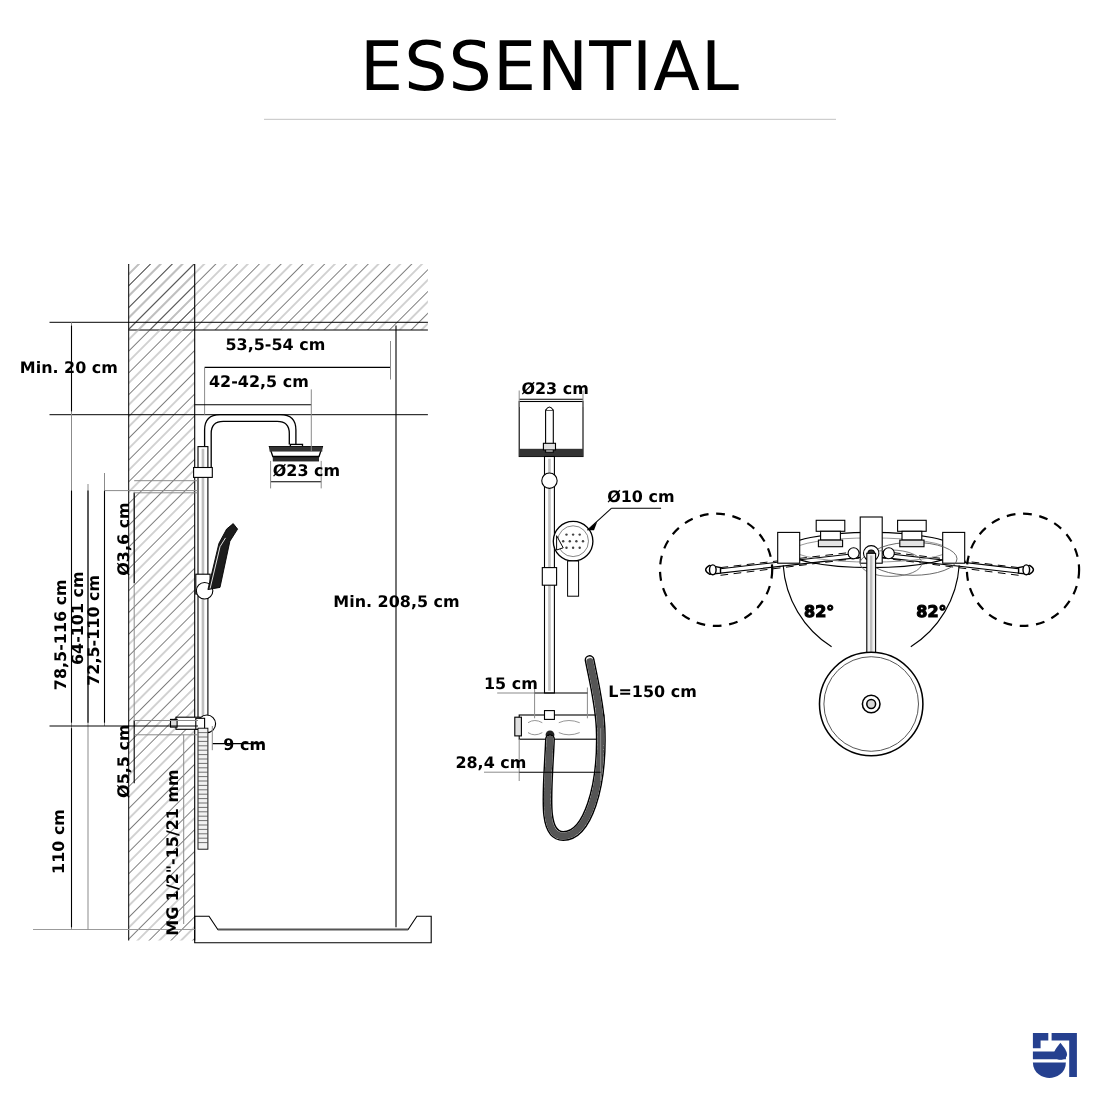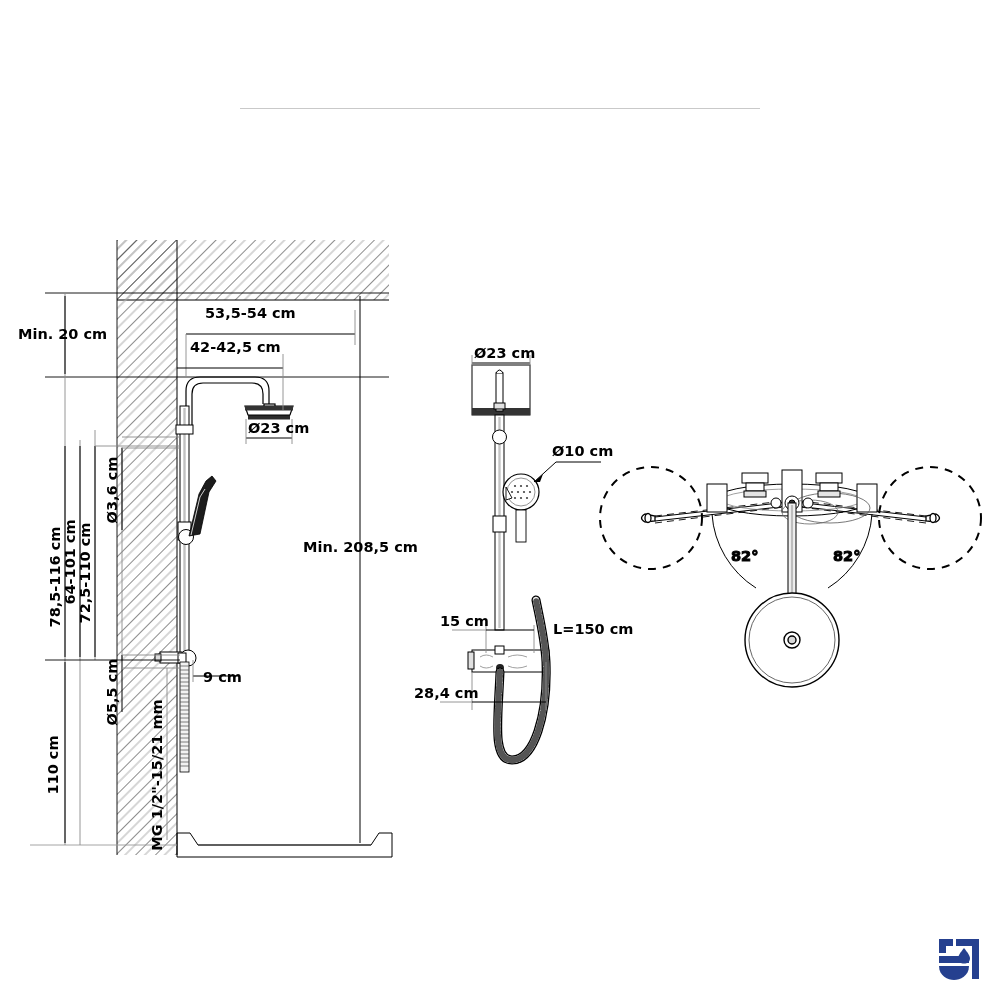--- a/index.html
+++ b/index.html
@@ -61,20 +61,21 @@
     font-size: 14.5px;
     font-weight: bold;
     fill: #000000;
   }
 </style>
 </head>
 <body>
 
 <div id="sheet">
 
+  <div class="page-title">ESSENTIAL</div>
 
   <div class="title-rule"></div>
 
   <svg class="drawing" viewBox="0 0 1000 1000">
     <defs>
       <pattern id="wallHatch" width="14" height="14" patternTransform="rotate(45)" patternUnits="userSpaceOnUse">
         <line x1="0" y1="0" x2="0" y2="14" stroke="#4d4d4d" stroke-width="1.3"></line>
         <line x1="7" y1="0" x2="7" y2="14" stroke="#b5b5b5" stroke-width="1.1"></line>
       </pattern>
       <marker id="arrDown" markerWidth="8" markerHeight="10" refX="4" refY="9" orient="auto">

